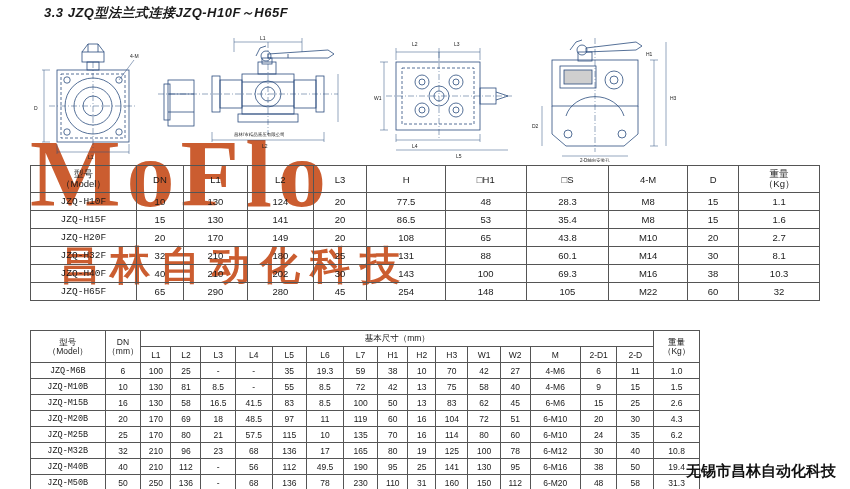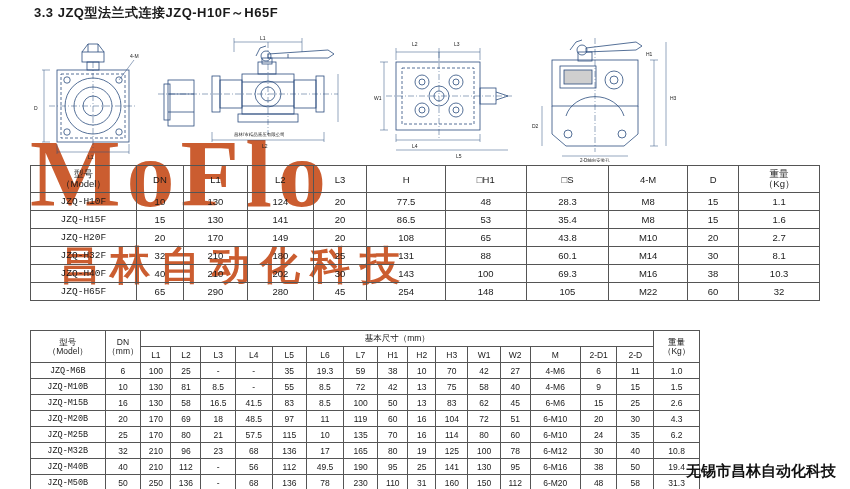--- a/index.html
+++ b/index.html
@@ -8,23 +8,24 @@
     background:#ffffff;
     font-family:"Liberation Sans", sans-serif;
     color:#1a1a1a;
     position:relative;
     overflow:hidden;
   }
   .page{position:relative;width:850px;height:489px;}
 
   
   .heading{
-    position:absolute;left:34px;top:4px;
+    position:absolute;left:44px;top:4px;
     font-size:13px;font-weight:bold;letter-spacing:.5px;
     white-space:nowrap;
+    font-style:italic;
   }
 
   
   .watermark{
     position:absolute;left:30px;top:108px;
     width:700px;height:230px;
     pointer-events:none;
     overflow:hidden;
   }
   .wm-text{

